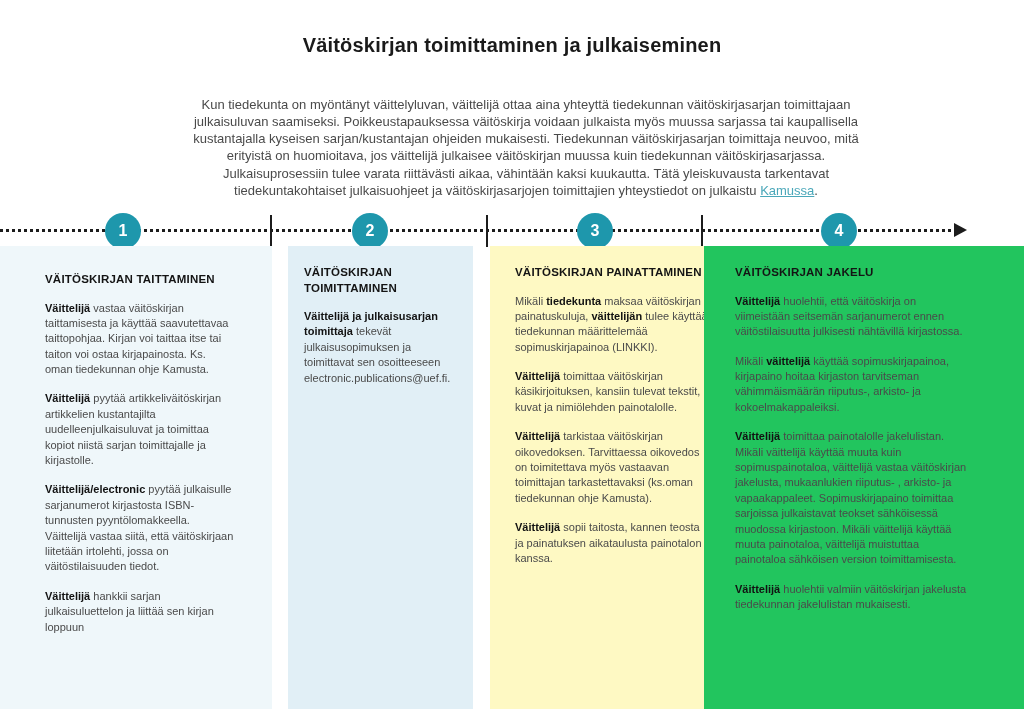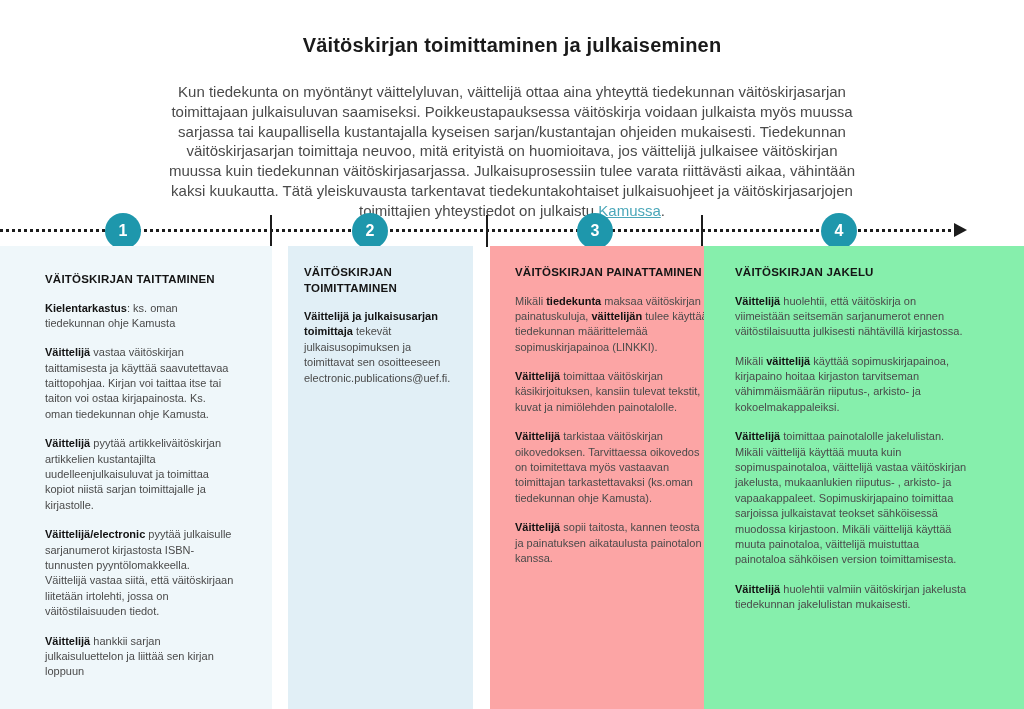--- a/index.html
+++ b/index.html
@@ -3,43 +3,43 @@
 <meta charset="utf-8">
 <style>
   html,body{margin:0;padding:0;}
   body{background:#ffffff;font-family:"Liberation Sans","DejaVu Sans",sans-serif;}
   .page{position:relative;width:1024px;height:709px;background:#ffffff;overflow:hidden;}
 
   
   .title{position:absolute;top:34px;left:0;width:1024px;text-align:center;
          font-size:20px;font-weight:700;color:#1a1a1a;margin:0;letter-spacing:.2px;}
   .intro{position:absolute;top:82px;left:162px;width:700px;text-align:center;
-         font-size:15px;line-height:1.32;color:#4a4a4a;margin:0;}
+         font-size:13px;line-height:1.32;color:#4a4a4a;margin:14px;}
   .intro a{color:#4aa7b9;text-decoration:underline;cursor:pointer;}
 
   
   .timeline{position:absolute;left:0;top:0;width:1024px;height:0;}
   .dotted-line{position:absolute;left:0;top:229px;width:956px;height:3px;
     background:repeating-linear-gradient(to right,#1c1c1c 0 3px,transparent 3px 6px);}
   .arrow-head{position:absolute;left:954px;top:223px;width:0;height:0;
     border-left:13px solid #1c1c1c;border-top:7px solid transparent;border-bottom:7px solid transparent;}
   .tick{position:absolute;top:215px;width:2px;height:32px;background:#1c1c1c;}
   .tick.t1{left:270px;} .tick.t2{left:486px;} .tick.t3{left:701px;}
   .step-circle{position:absolute;top:213px;width:36px;height:36px;border-radius:50%;
     background:#1e97ac;color:#ffffff;font-size:16px;font-weight:700;
     display:flex;align-items:center;justify-content:center;}
   .step-circle.c1{left:105px;} .step-circle.c2{left:352px;}
   .step-circle.c3{left:577px;} .step-circle.c4{left:821px;}
 
   
   .panel{position:absolute;top:246px;height:463px;box-sizing:border-box;}
   .panel.p1{left:0;width:272px;background:#eff7fa;padding:26px 36px 0 45px;}
   .panel.p2{left:288px;width:185px;background:#e1eff6;padding:19px 14px 0 16px;}
-  .panel.p3{left:490px;width:247px;background:#fca5a5;padding:19px 26px 0 25px;}
-  .panel.p4{left:704px;width:320px;background:#86efac;padding:19px 52px 0 31px;}
+  .panel.p3{left:490px;width:247px;background:#fef9c3;padding:19px 26px 0 25px;}
+  .panel.p4{left:704px;width:320px;background:#22c55e;padding:19px 52px 0 31px;}
 
   .col-heading{font-size:11.5px;font-weight:700;color:#141414;letter-spacing:.2px;
     line-height:1.35;margin:0 0 13px 0;}
   .col-para{font-size:11px;line-height:1.4;color:#4a4a4a;margin:0 0 14px 0;}
   .col-para .bold{font-weight:700;color:#121212;}
 </style>
 </head>
 <body>
 
 <div class="page">
@@ -64,21 +64,20 @@
         <span>3</span>
       </div>
     <div class="step-circle c4">
         <span>4</span>
       </div>
   </div>
 
   <div class="panel p1">
     <h2 class="col-heading">VÄITÖSKIRJAN TAITTAMINEN</h2>
     <div class="col-body">
-        <p class="col-para"><span class="bold">Kielentarkastus</span><span>: ks. oman tiedekunnan ohje Kamusta</span></p>
         <p class="col-para"><span class="bold">Väittelijä</span><span> vastaa väitöskirjan taittamisesta ja käyttää saavutettavaa taittopohjaa. Kirjan voi taittaa itse tai taiton voi ostaa kirjapainosta. Ks. oman tiedekunnan ohje Kamusta.</span></p>
         <p class="col-para"><span class="bold">Väittelijä</span><span> pyytää artikkeliväitöskirjan artikkelien kustantajilta uudelleenjulkaisuluvat ja toimittaa kopiot niistä sarjan toimittajalle ja kirjastolle.</span></p>
         <p class="col-para"><span class="bold">Väittelijä/electronic</span><span> pyytää julkaisulle sarjanumerot kirjastosta ISBN-tunnusten pyyntölomakkeella.</span><br><span>Väittelijä vastaa siitä, että väitöskirjaan liitetään irtolehti, jossa on väitöstilaisuuden tiedot.</span></p>
         <p class="col-para"><span class="bold">Väittelijä</span><span> hankkii sarjan julkaisuluettelon ja liittää sen kirjan loppuun</span></p>
       </div>
   </div>
 
   <div class="panel p2">
     <h2 class="col-heading">VÄITÖSKIRJAN TOIMITTAMINEN</h2>
     <div class="col-body">

